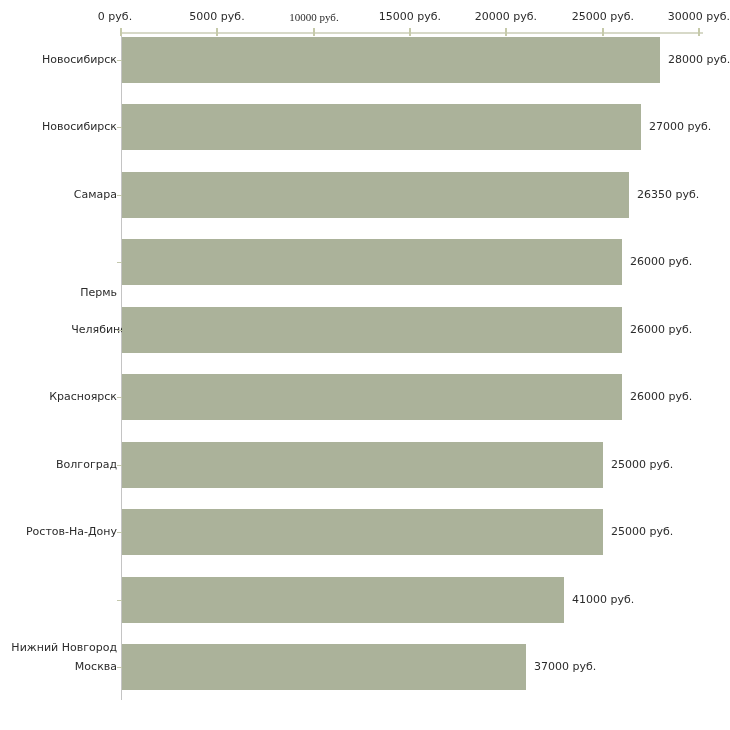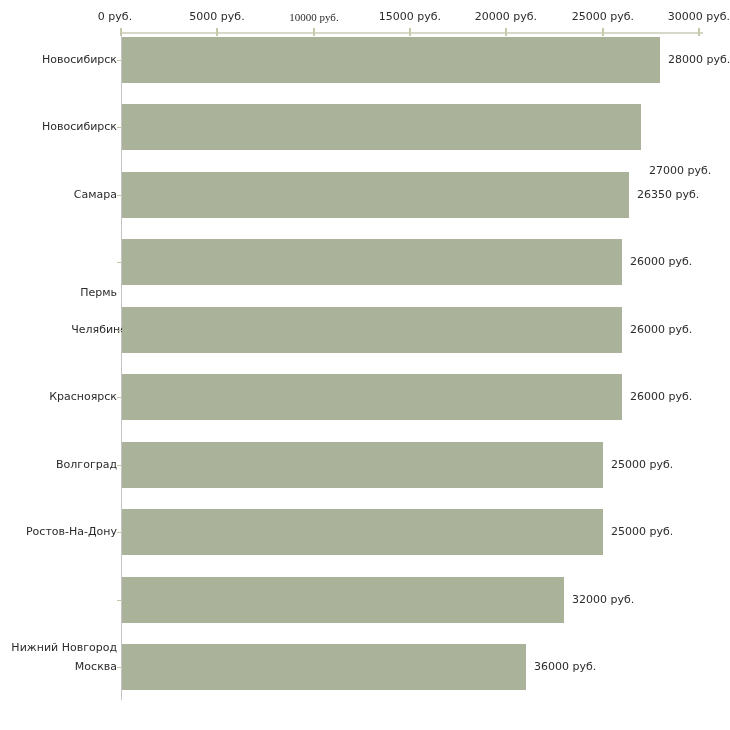--- a/index.html
+++ b/index.html
@@ -77,21 +77,21 @@
       <div class="abs xtick-label" style="left: 644px; top: 10px;">30000 руб.</div>
     </div>
   <div id="rows-layer">
       <div class="abs cat-label" style="left: 0px; top: 52px; width: 117px;">Новосибирск</div>
       <div class="abs ytick-mark" style="left: 117px; top: 60px; width: 8px;"></div>
       <div class="abs bar" style="left: 122px; top: 37px; width: 538px; background: rgb(171, 178, 154);"></div>
       <div class="abs value-label" style="left: 668px; top: 52px;">28000 руб.</div>
       <div class="abs cat-label" style="left: 0px; top: 119px; width: 117px;">Новосибирск</div>
       <div class="abs ytick-mark" style="left: 117px; top: 127px; width: 8px;"></div>
       <div class="abs bar" style="left: 122px; top: 104px; width: 519px; background: rgb(171, 178, 154);"></div>
-      <div class="abs value-label" style="left: 649px; top: 119px; margin-top: 44px;">27000 руб.</div>
+      <div class="abs value-label" style="left: 649px; top: 119px;">27000 руб.</div>
       <div class="abs cat-label" style="left: 0px; top: 187px; width: 117px;">Самара</div>
       <div class="abs ytick-mark" style="left: 117px; top: 195px; width: 8px;"></div>
       <div class="abs bar" style="left: 122px; top: 172px; width: 507px; background: rgb(171, 178, 154);"></div>
       <div class="abs value-label" style="left: 637px; top: 187px;">26350 руб.</div>
       <div class="abs cat-label" style="left: 0px; top: 254px; width: 117px; margin-top: 31px;">Пермь</div>
       <div class="abs ytick-mark" style="left: 117px; top: 262px; width: 8px;"></div>
       <div class="abs bar" style="left: 122px; top: 239px; width: 500px; background: rgb(171, 178, 154);"></div>
       <div class="abs value-label" style="left: 630px; top: 254px;">26000 руб.</div>
       <div class="abs cat-label" style="left: 0px; top: 322px; width: 117px; padding-left: 16px;">Челябинск</div>
       <div class="abs ytick-mark" style="left: 117px; top: 330px; width: 8px;"></div>
@@ -105,19 +105,19 @@
       <div class="abs ytick-mark" style="left: 117px; top: 465px; width: 8px;"></div>
       <div class="abs bar" style="left: 122px; top: 442px; width: 481px; background: rgb(171, 178, 154);"></div>
       <div class="abs value-label" style="left: 611px; top: 457px;">25000 руб.</div>
       <div class="abs cat-label" style="left: 0px; top: 524px; width: 117px;">Ростов-На-Дону</div>
       <div class="abs ytick-mark" style="left: 117px; top: 532px; width: 8px;"></div>
       <div class="abs bar" style="left: 122px; top: 509px; width: 481px; background: rgb(171, 178, 154);"></div>
       <div class="abs value-label" style="left: 611px; top: 524px;">25000 руб.</div>
       <div class="abs cat-label" style="left: 0px; top: 592px; width: 117px; margin-top: 48px;">Нижний Новгород</div>
       <div class="abs ytick-mark" style="left: 117px; top: 600px; width: 8px;"></div>
       <div class="abs bar" style="left: 122px; top: 577px; width: 442px; background: rgb(171, 178, 154);"></div>
-      <div class="abs value-label" style="left: 572px; top: 592px;">32000 руб.</div>
+      <div class="abs value-label" style="left: 572px; top: 592px;">41000 руб.</div>
       <div class="abs cat-label" style="left: 0px; top: 659px; width: 117px;">Москва</div>
       <div class="abs ytick-mark" style="left: 117px; top: 667px; width: 8px;"></div>
       <div class="abs bar" style="left: 122px; top: 644px; width: 404px; background: rgb(171, 178, 154);"></div>
-      <div class="abs value-label" style="left: 534px; top: 659px;">36000 руб.</div>
+      <div class="abs value-label" style="left: 534px; top: 659px;">37000 руб.</div>
     </div>
 </div>
 
 </body></html>

